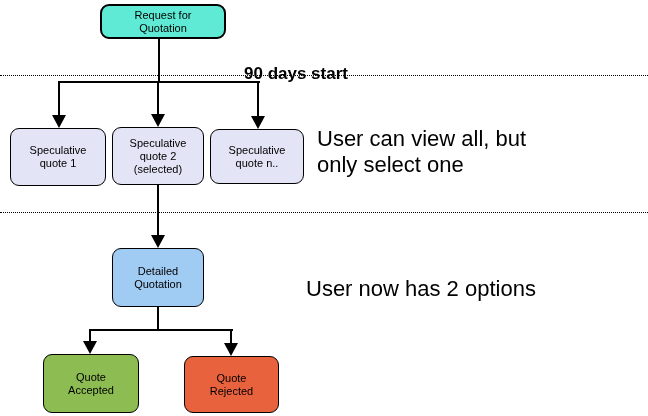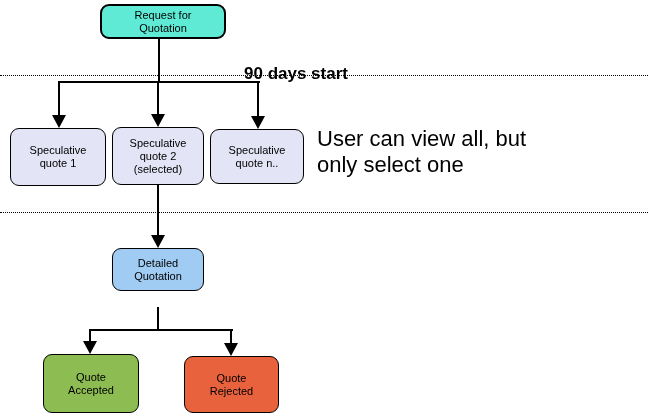--- a/index.html
+++ b/index.html
@@ -96,36 +96,37 @@
     <span>Speculative
 quote 2
 (selected)</span>
   </div>
 
   <div class="node b1" style="left: 210px; top: 129px; width: 94px; height: 55px; background: rgb(228, 228, 247);">
     <span>Speculative
 quote n..</span>
   </div>
 
-  <div class="node" style="left: 112px; top: 248px; width: 92px; height: 43px; background: rgb(160, 203, 242);">
+  <div class="node" style="left: 112px; top: 248px; width: 92px; height: 59px; background: rgb(160, 203, 242);">
     <span>Detailed
 Quotation</span>
   </div>
 
   <div class="node" style="left: 43px; top: 354px; width: 96px; height: 59px; background: rgb(141, 188, 82);">
     <span>Quote
 Accepted</span>
   </div>
 
   <div class="node" style="left: 184px; top: 356px; width: 95px; height: 57px; background: rgb(233, 98, 62);">
     <span>Quote
 Rejected</span>
   </div>
 
 
   <div class="annotation" style="left:317px; top:126px;">User can view all, but
 only select one</div>
 
+  <div class="annotation" style="left:306px; top:276px;">User now has 2 options</div>
 
   <div class="divider-label" style="left:244px; top:65px;">90 days start</div>
 
 
 </div>
 
 </body></html>

